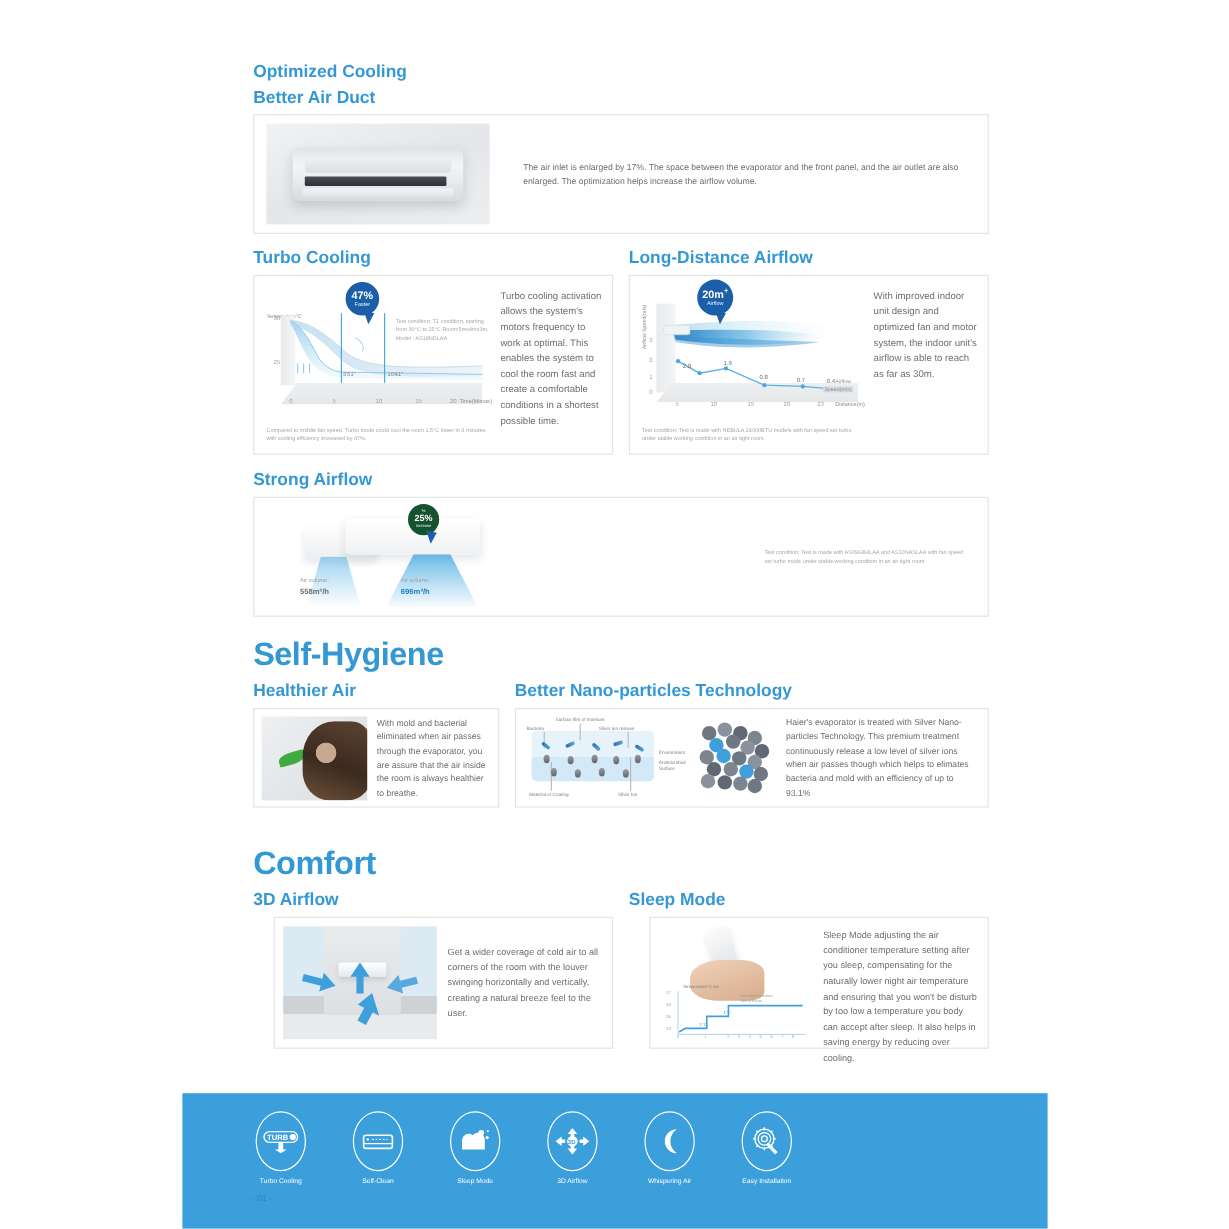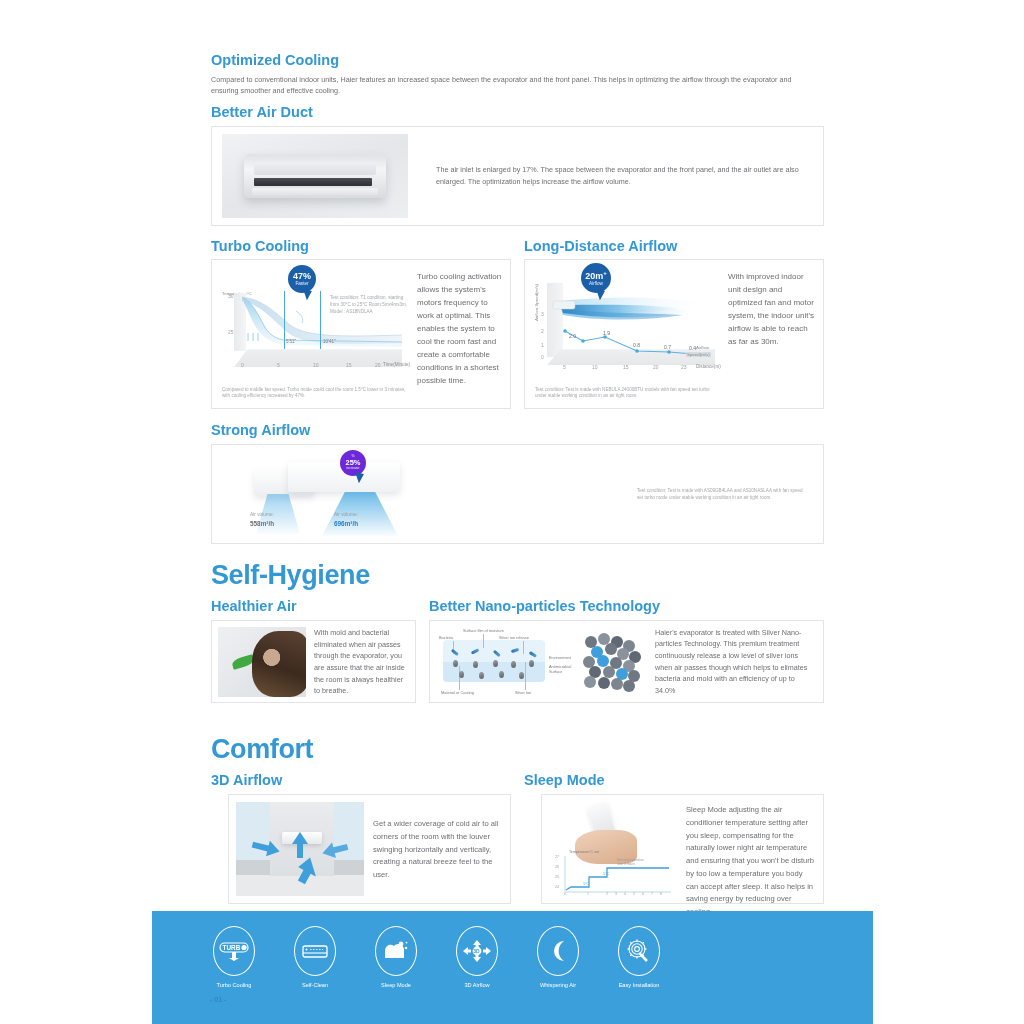--- a/index.html
+++ b/index.html
@@ -213,21 +213,20 @@
 </style>
 </head>
 <body>
 
 <div class="page">
 
   <div class="content">
 
 
     <h2 class="sub">Optimized Cooling</h2>
-    <p class="body" style="width:585px;">Compared to converntional indoor units, Haier features an increased space between the evaporator and the front panel. This helps in optimizing the airflow through the evaporator and ensuring smoother and effective cooling.</p>
 
     <h2 class="sub" style="margin-top:5px;">Better Air Duct</h2>
 
     <div class="card duct">
       <div class="duct-img">
         <div class="ac-unit">
           <div class="ac-inner"></div>
           <div class="ac-louver"></div>
           <div class="ac-base"></div>
         </div>
@@ -380,21 +379,21 @@
     <h2 class="sub" style="margin-top:13px;">Strong Airflow</h2>
 
     <div class="card strong-card">
 
       <div class="strong-mid">
         <div class="unit-white2"></div>
         <div class="unit-white"></div>
         <div class="beam-l"></div>
         <div class="beam-r"></div>
 
-        <div class="badge" style="left:114px; top:-2px; width:26px; height:26px; background:#6d28d9;text-align:right;">
+        <div class="badge" style="left:114px; top:-2px; width:26px; height:26px; background:#14532d;text-align:right;">
           <span style="font-size:3.4px;">%</span>
           <span class="b1" style="font-size:7.5px;">25%</span>
           <span class="b2" style="font-size:3.4px;">increase</span>
         </div>
 
         <div class="vol" style="left:24px; top:60px;">Air volume:</div>
         <div class="volnum" style="left:24px; top:68px; color:#6d6e71;">558m³/h</div>
 
         <div class="vol" style="left:108px; top:60px;">Air volume:</div>
         <div class="volnum" style="left:108px; top:68px; color:#1f7fc0;">696m³/h</div>
@@ -475,21 +474,21 @@
                 <circle cx="45" cy="44" r="6" fill="#3f9fdc"></circle>
                   <circle cx="57" cy="46" r="6" fill="#6e7782"></circle>
                 <circle cx="13" cy="52" r="6" fill="#8a939d"></circle>
                   <circle cx="27" cy="53" r="6" fill="#5f6874"></circle>
                 <circle cx="40" cy="54" r="6" fill="#7d868f"></circle>
                   <circle cx="52" cy="56" r="6" fill="#6e7782"></circle>
               </g>
             </svg>
           </div>
 
-          <div class="nano-text">Haier's evaporator is treated with Silver Nano-particles Technology. This premium treatment continuously release a low level of silver ions when air passes though which helps to elimates bacteria and mold with an efficiency of up to 34.0%</div>
+          <div class="nano-text">Haier's evaporator is treated with Silver Nano-particles Technology. This premium treatment continuously release a low level of silver ions when air passes though which helps to elimates bacteria and mold with an efficiency of up to 93.1%</div>
         </div>
       </div>
     </div>
 
     <h1 class="big" style="margin-top:32px;">Comfort</h1>
 
     <div class="row2">
       <div class="col">
         <h2 class="sub">3D Airflow</h2>
         <div class="card cf-card">

